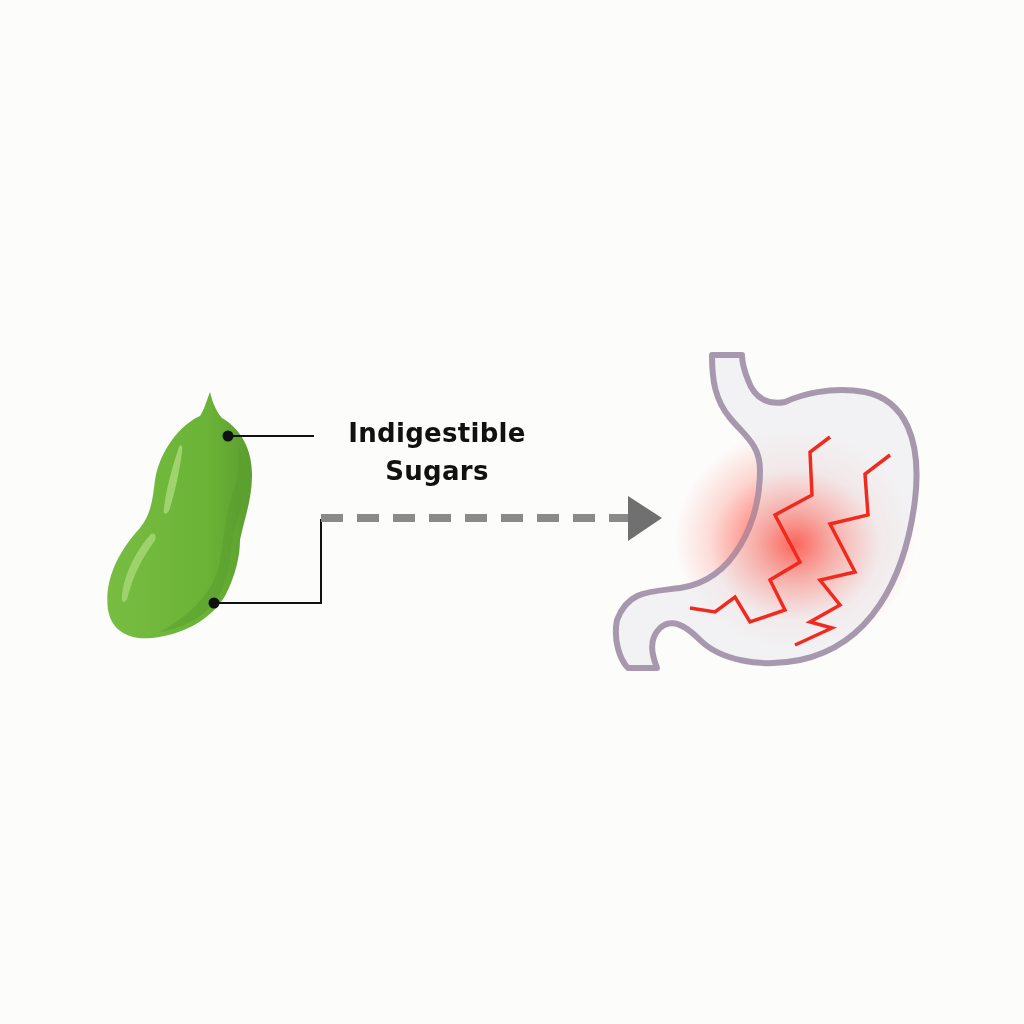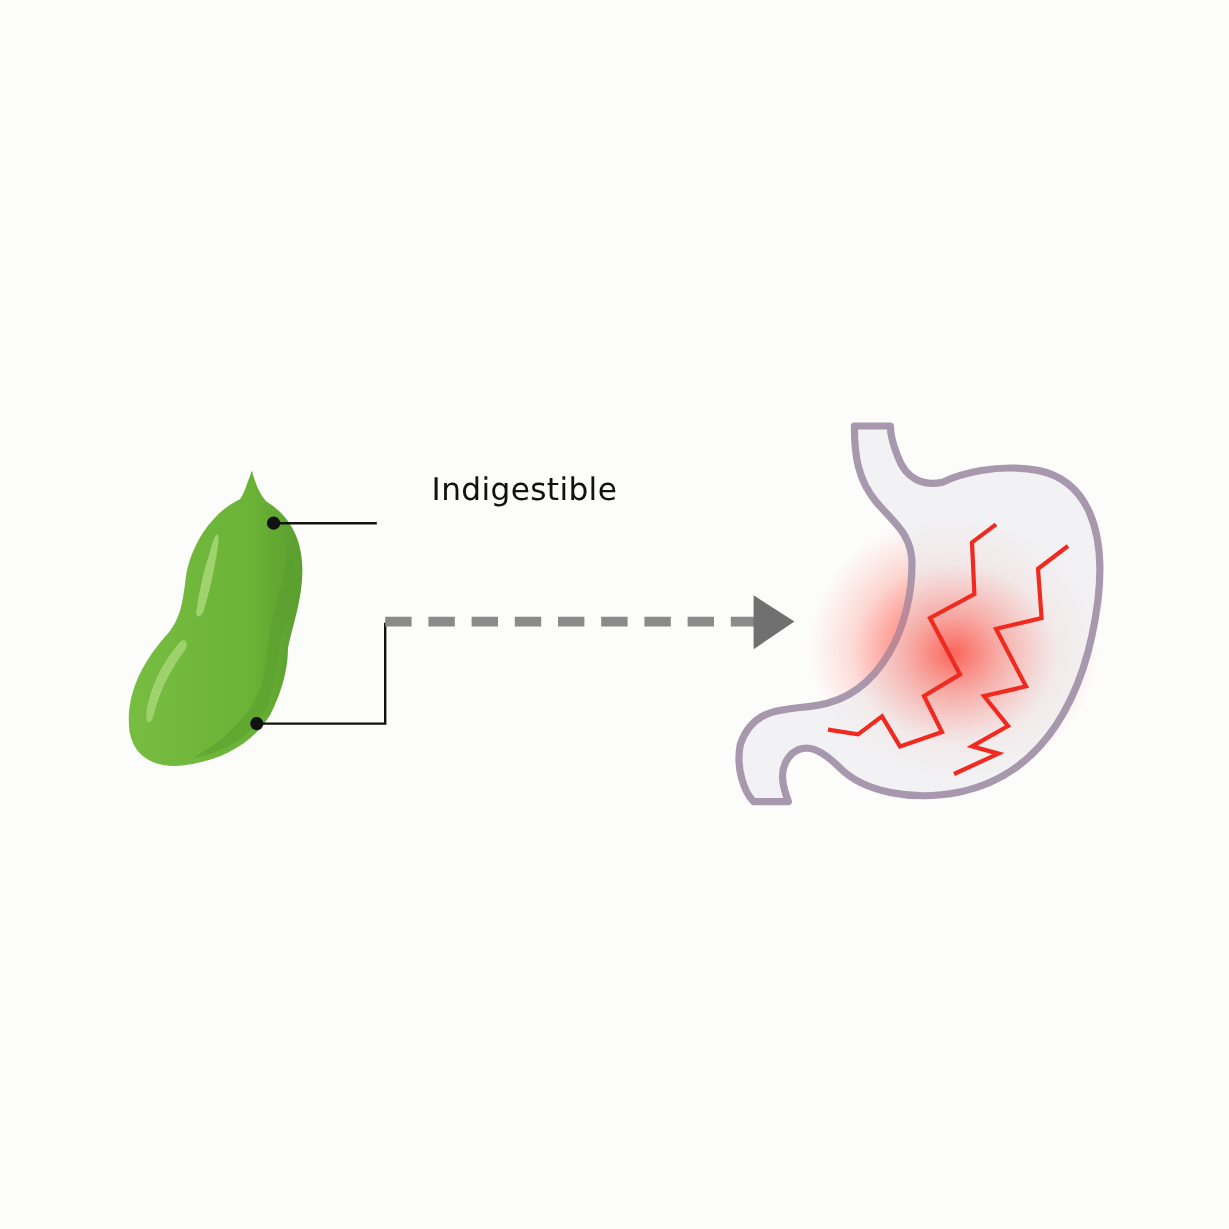--- a/index.html
+++ b/index.html
@@ -1,18 +1,18 @@
 <!DOCTYPE html>
 <html><head>
 <meta charset="utf-8">
 <style>
 html,body{margin:0;padding:0;}
 body{width:1024px;height:1024px;background:#fcfcfb;position:relative;overflow:hidden;font-family:"DejaVu Sans","Liberation Sans",sans-serif;}
 svg{position:absolute;left:0;top:0;}
-.label{position:absolute;left:320px;top:390px;width:234px;text-align:center;font-weight:normal;font-size:26px;line-height:38px;color:#111;letter-spacing:0.3px;}
+.label{position:absolute;left:320px;top:414px;width:234px;text-align:center;font-weight:bold;font-size:26px;line-height:38px;color:#111;letter-spacing:0.3px;}
 </style>
 </head>
 <body>
 
 <svg width="1024" height="1024" viewBox="0 0 1024 1024">
   <defs>
     <radialGradient id="glow" cx="50%" cy="50%" r="50%">
       <stop offset="0%" stop-color="#ff2a1a" stop-opacity="0.9"></stop>
       <stop offset="45%" stop-color="#ff4a3a" stop-opacity="0.45"></stop>
       <stop offset="100%" stop-color="#ff6a5a" stop-opacity="0"></stop>
@@ -50,13 +50,14 @@
   </g>
 
   <g fill="none" stroke="#f02a1e" stroke-width="3.5" stroke-linejoin="miter">
     <polyline points="830,437 810,452 812,495 775,515 800,562 770,580 785,610 750,622 735,597 715,612 690,608"></polyline>
     <polyline points="890,455 865,474 868,515 830,524 855,572 820,580 840,605 810,622 832,628 795,645"></polyline>
   </g>
 </svg>
 
 <div class="label">
   <div>Indigestible</div>
+  <div>Sugars</div>
 </div>
 
 </body></html>

